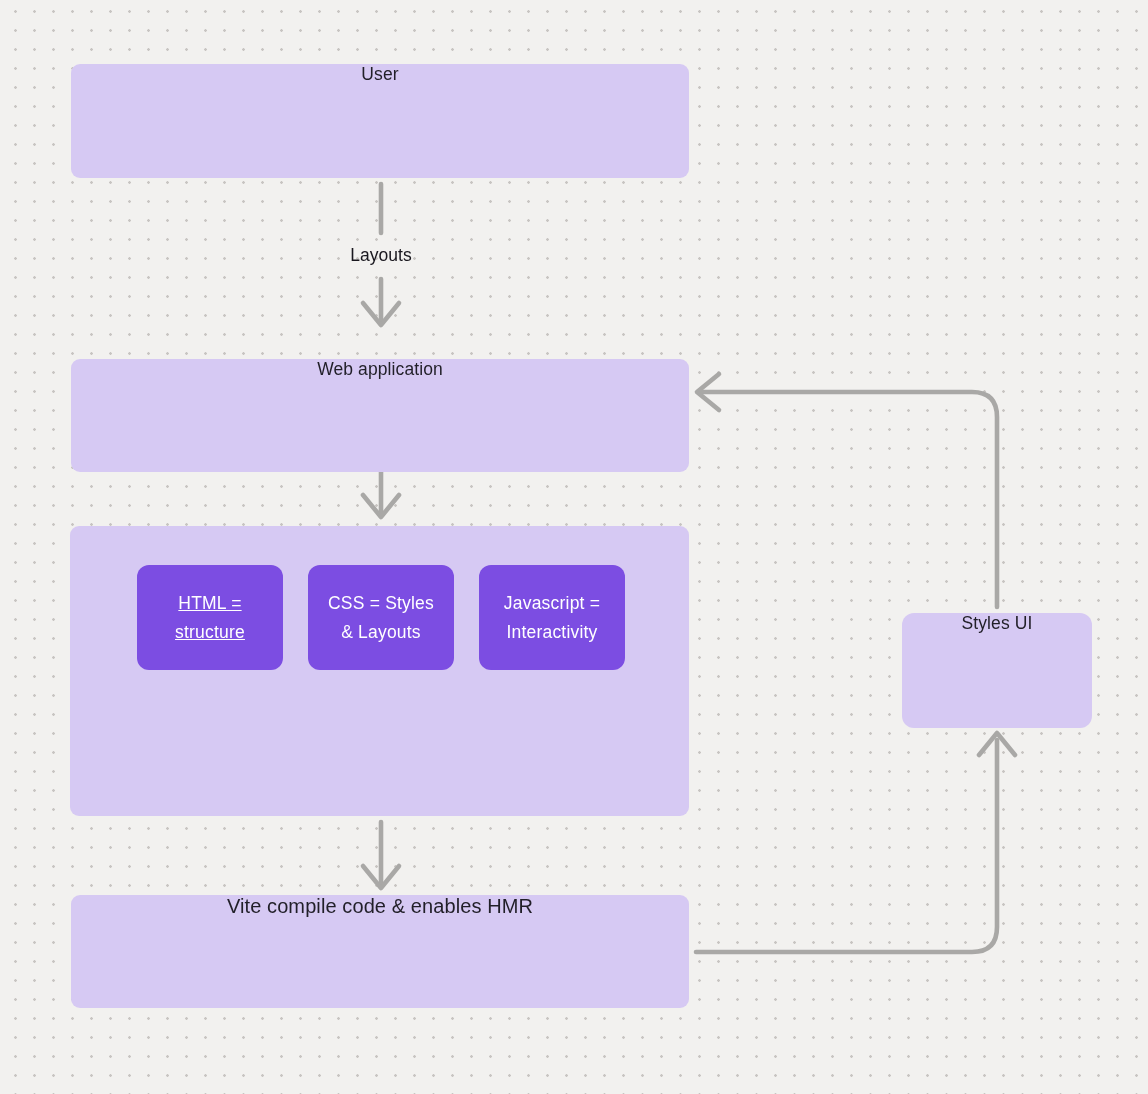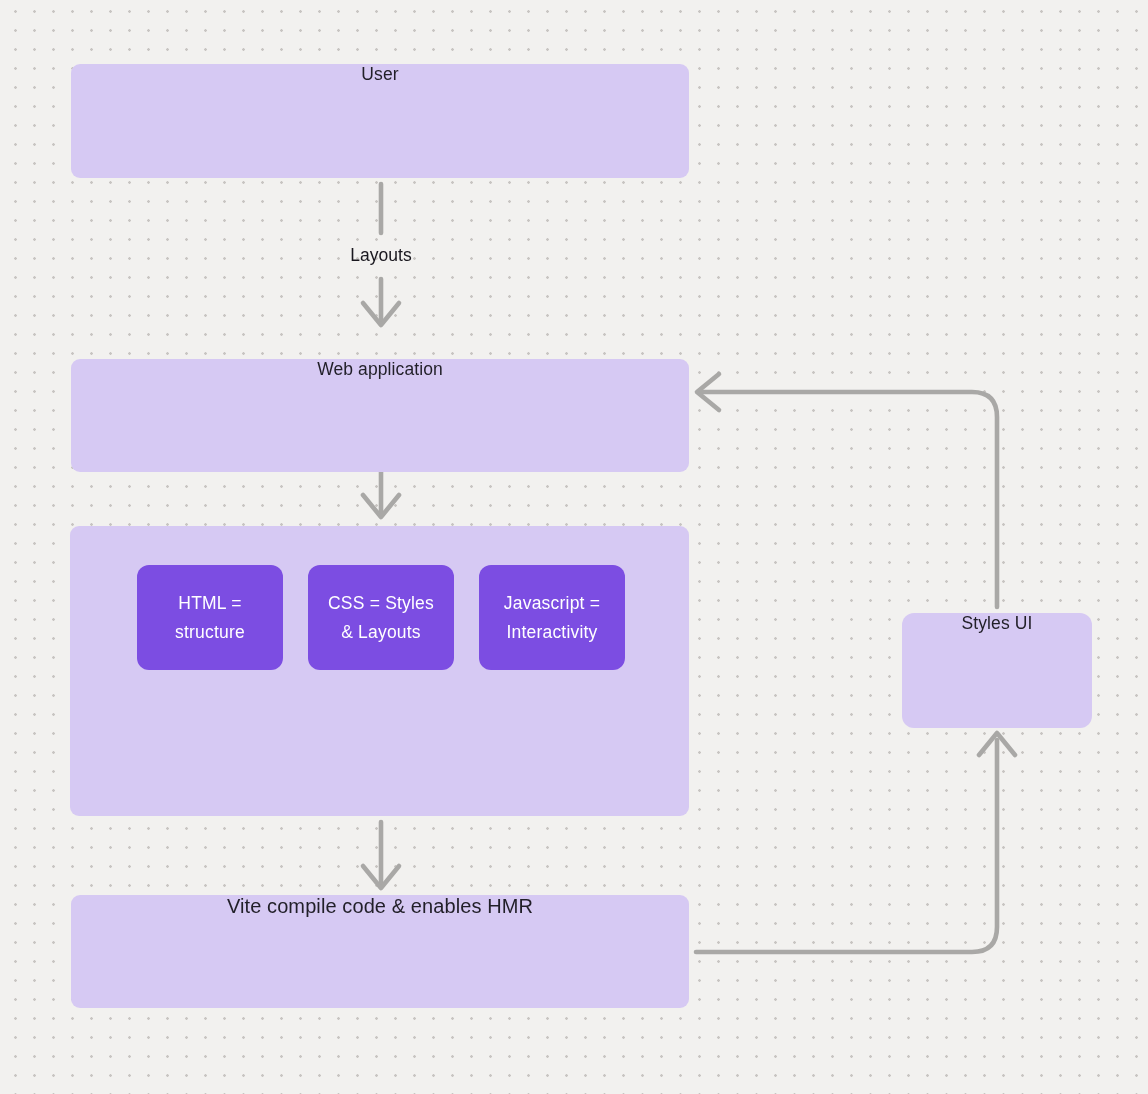--- a/index.html
+++ b/index.html
@@ -41,21 +41,21 @@
     background:var(--lav);border-radius:9px;
   }
   .chip{
     position:absolute;top:39px;width:146px;height:105px;
     background:var(--violet);border-radius:12px;
     display:flex;align-items:center;justify-content:center;
     color:#fff;font-size:17.5px;font-weight:500;
     line-height:29px;text-align:center;white-space:pre-line;
     letter-spacing:.2px;
   }
-  .chip-html{left:67px;}
+  .chip-html{left:67px;text-decoration:underline;}
   .chip-css{left:238px;}
   .chip-js{left:409px;}
   .edge-label{
     position:absolute;left:381px;top:245px;
     transform:translateX(-50%);
     color:#19171e;font-size:17.5px;font-weight:500;
   }
   svg.connectors{position:absolute;left:0;top:0;pointer-events:none;}
   svg.connectors path{
     fill:none;stroke:var(--line);stroke-width:4.6px;

